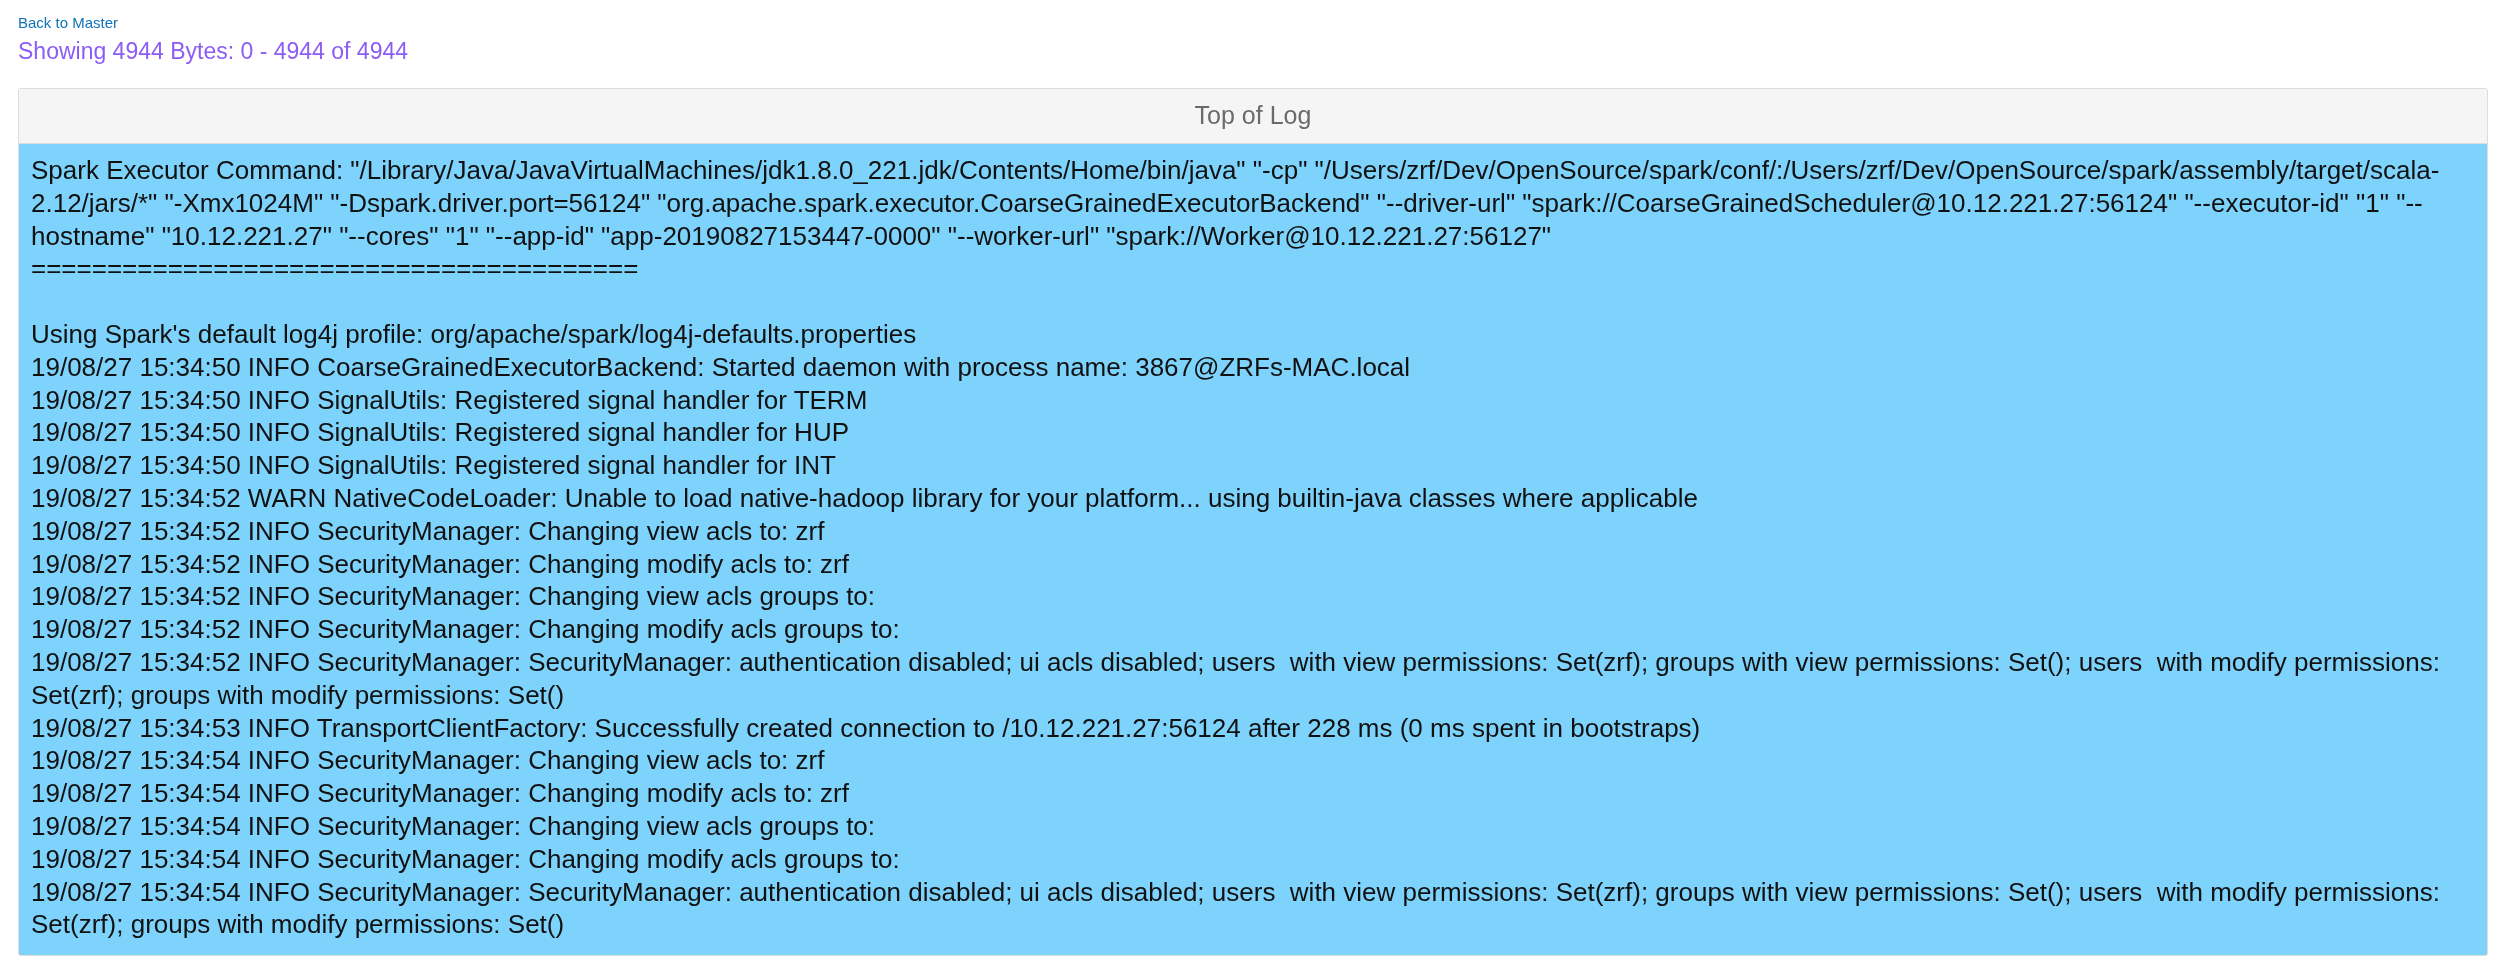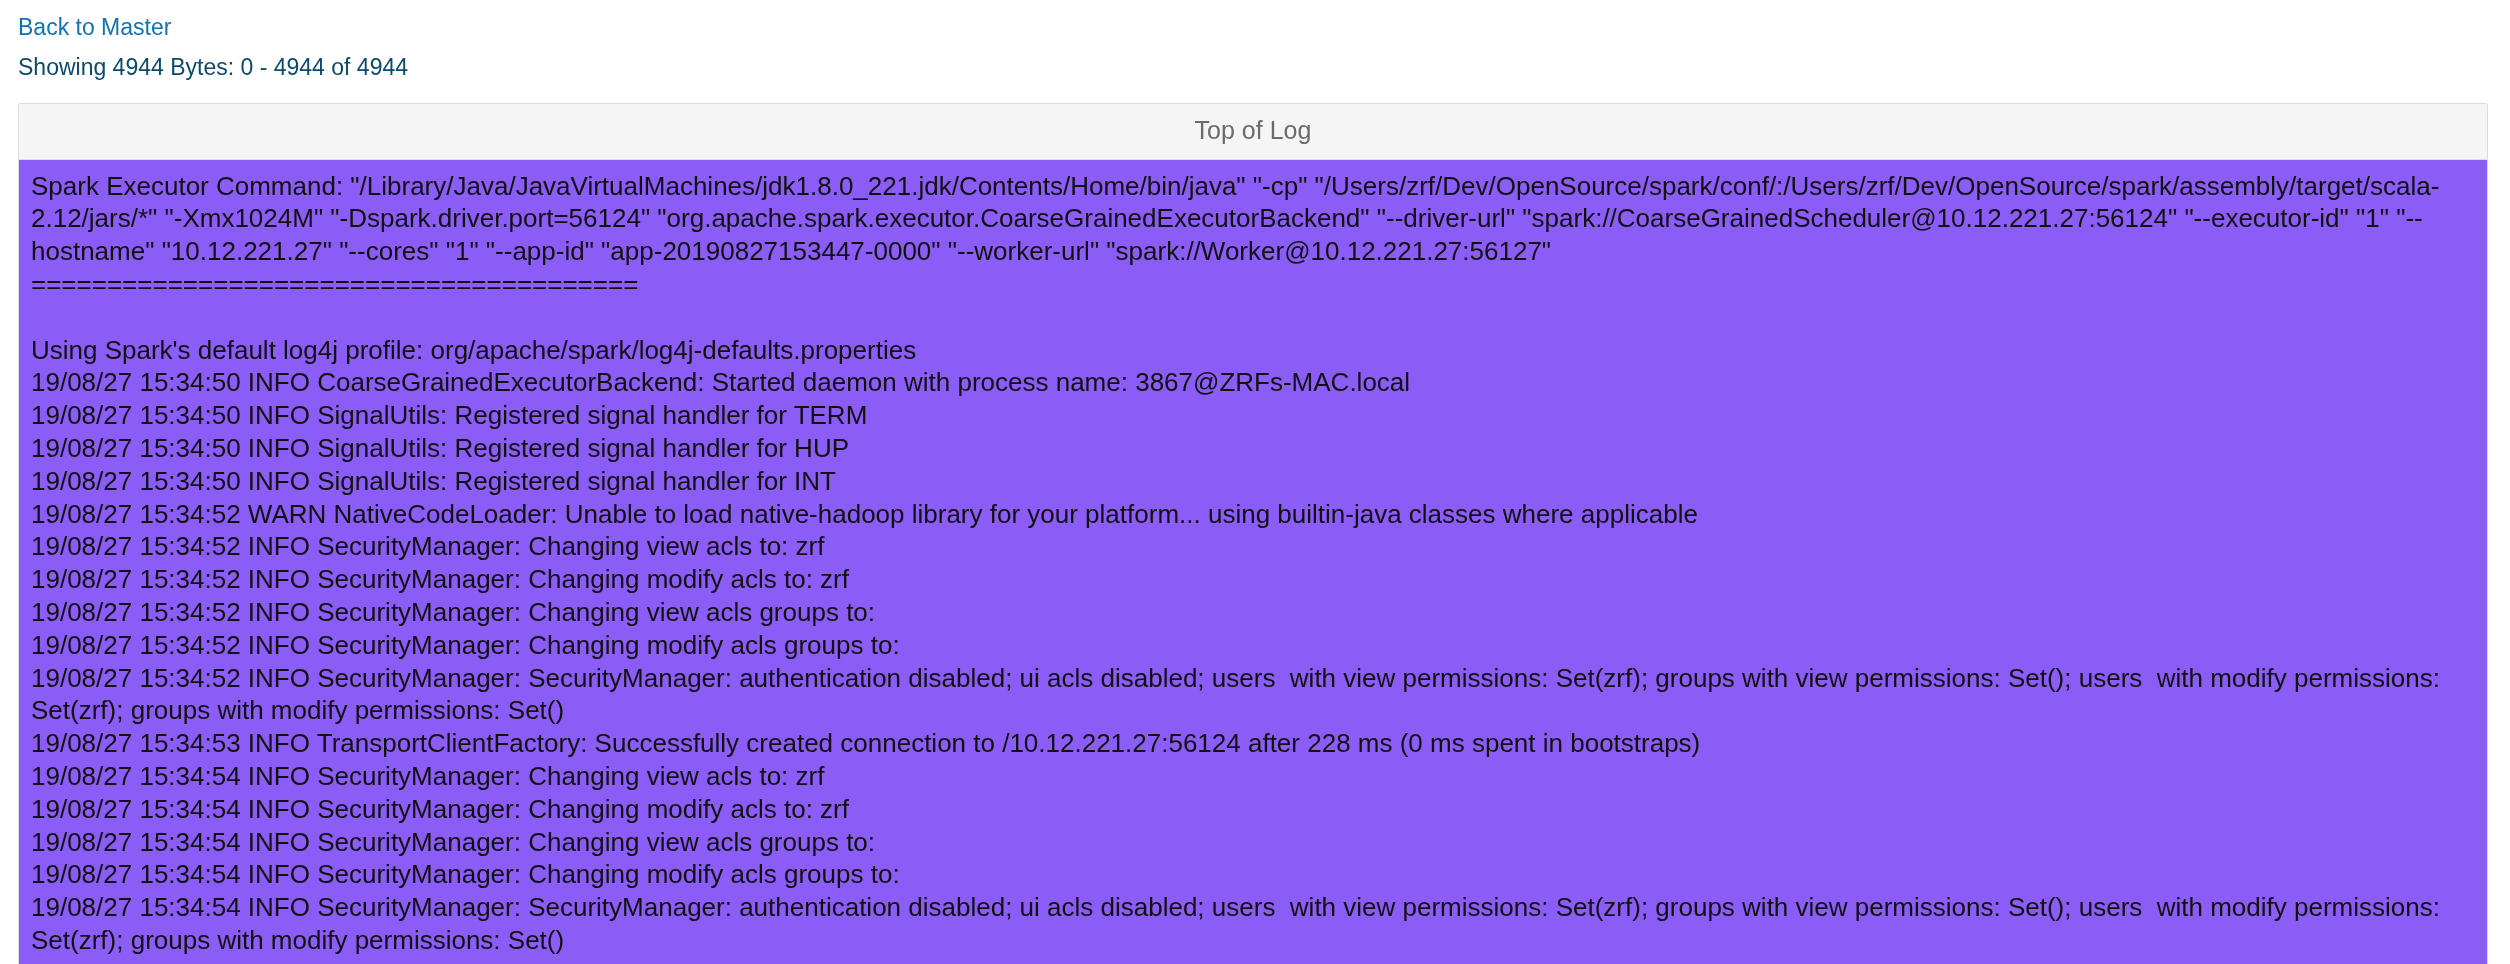--- a/index.html
+++ b/index.html
@@ -14,36 +14,36 @@
     height: 964px;
     overflow: hidden;
   }
   .page {
     padding: 14px 18px 0 18px;
     box-sizing: border-box;
   }
   .back-link {
     display: inline-block;
     color: #0f73b7;
-    font-size: 23px;
+    font-size: 15px;
     text-decoration: none;
     line-height: 1.2;
-    margin-bottom: 12px;
+    margin-bottom: 6px;
     cursor: pointer;
   }
   .showing-line {
     font-size: 23px;
-    color: #0c4a6e;
+    color: #8b5cf6;
     margin-bottom: 22px;
     line-height: 1.2;
   }
   .log-panel {
     border: 1px solid #dddddd;
     border-radius: 3px;
-    background: #8b5cf6;
+    background: #7dd3fc;
     box-sizing: border-box;
     width: 2470px;
   }
   .log-header {
     background: #f5f5f5;
     border-bottom: 1px solid #dddddd;
     text-align: center;
     font-size: 25px;
     color: #6b6b6b;
     padding: 13px 0 14px 0;

